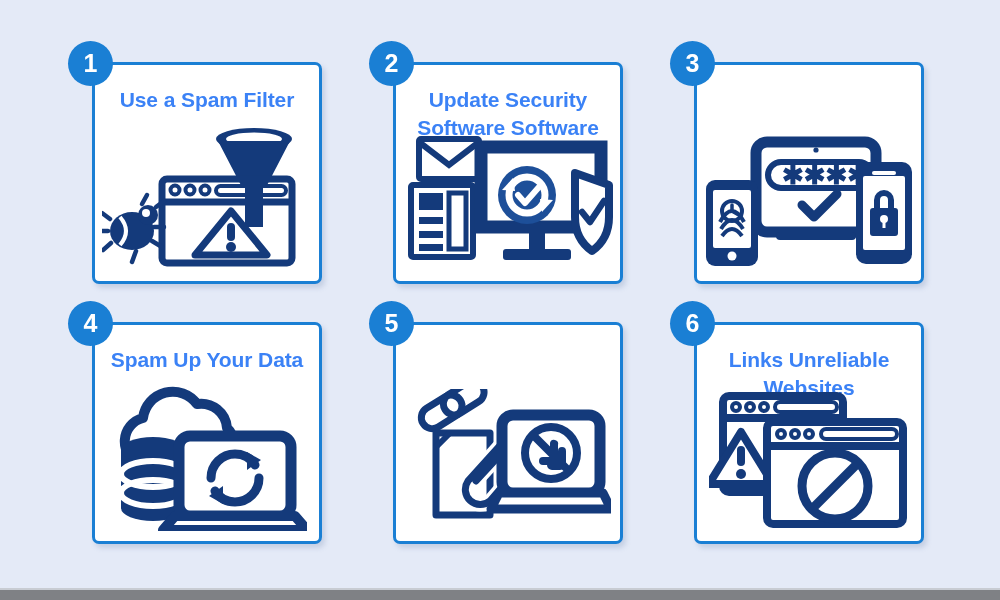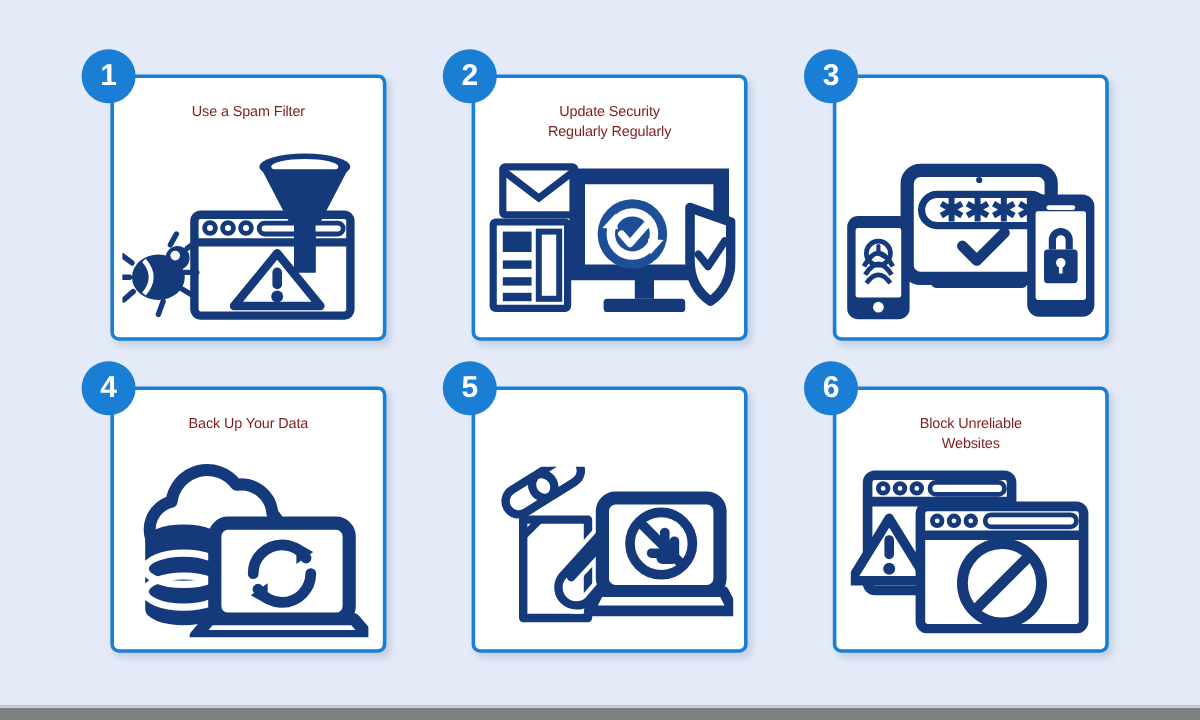--- a/index.html
+++ b/index.html
@@ -64,23 +64,23 @@
     z-index: 4;
     font-family: "Liberation Sans", "DejaVu Sans", sans-serif;
   }
 
   .card-title {
     position: absolute;
     left: 8px;
     right: 8px;
     top: 21px;
     text-align: center;
-    font-size: 12px;
-    font-weight: normal;
-    color: #7f1d1d;
+    font-size: 21px;
+    font-weight: bold;
+    color: #3b82f6;
     line-height: 1.33;
     letter-spacing: -0.1px;
     white-space: pre-line;
   }
 
   .card-art {
     position: absolute;
     left: 0;
     right: 0;
     bottom: 8px;
@@ -154,21 +154,21 @@
               <circle cx="44" cy="90" r="4" fill="#ffffff"></circle>
             </g>
           </g>
         </svg>
       </div>
     </div>
 
     <div class="card">
       <div class="badge">2</div>
       <div class="card-title">Update Security
-Regularly Regularly</div>
+Software Software</div>
       <div class="card-art">
         <svg width="210" height="130" viewBox="0 0 210 130" fill="none">
 
           <g fill="none" stroke="#143a7b" stroke-width="6">
             <rect x="16" y="6" width="60" height="40" rx="2"></rect>
             <path d="M16 9 L46 32 L76 9"></path>
           </g>
 
           <g fill="none" stroke="#143a7b" stroke-width="6">
             <rect x="8" y="52" width="62" height="72" rx="2"></rect>
@@ -237,21 +237,21 @@
             <path d="M173 80 L173 72 a7 7 0 0 1 14 0 L187 80" fill="none" stroke="#143a7b" stroke-width="6"></path>
             <circle cx="180" cy="91" r="4" fill="#ffffff"></circle>
             <rect x="178.5" y="91" width="3" height="9" fill="#ffffff"></rect>
           </g>
         </svg>
       </div>
     </div>
 
     <div class="card">
       <div class="badge">4</div>
-      <div class="card-title">Back Up Your Data</div>
+      <div class="card-title">Spam Up Your Data</div>
       <div class="card-art">
         <svg width="200" height="145" viewBox="0 0 200 145" fill="none">
 
           <g>
             <path d="M34 78 a24 24 0 0 1 2 -46 a30 30 0 0 1 54 -14 a26 26 0 0 1 30 24 a22 22 0 0 1 -6 36 Z" fill="#ffffff" stroke="#143a7b" stroke-width="10" stroke-linejoin="round"></path>
           </g>
 
           <g>
             <path d="M14 64 L14 122 a32 13 0 0 0 64 0 L78 64 Z" fill="#143a7b"></path>
             <ellipse cx="46" cy="64" rx="32" ry="13" fill="#143a7b"></ellipse>
@@ -300,21 +300,21 @@
             <line x1="127" y1="46" x2="163" y2="82" stroke="#143a7b" stroke-width="8"></line>
 
             <path d="M144 54 L144 68 L137 68 a4 4 0 0 0 0 8 l4 0 a5 5 0 0 0 5 5 l8 0 a6 6 0 0 0 6 -6 L160 62 a4 4 0 0 0 -8 0 L152 56 a4 4 0 0 0 -8 -2 Z" fill="#143a7b"></path>
           </g>
         </svg>
       </div>
     </div>
 
     <div class="card">
       <div class="badge">6</div>
-      <div class="card-title">Block Unreliable
+      <div class="card-title">Links Unreliable
 Websites</div>
       <div class="card-art">
         <svg width="200" height="140" viewBox="0 0 200 140" fill="none">
 
           <g>
             <rect x="14" y="8" width="120" height="96" rx="6" fill="#ffffff" stroke="#143a7b" stroke-width="8"></rect>
             <line x1="14" y1="30" x2="134" y2="30" stroke="#143a7b" stroke-width="8"></line>
             <circle cx="27" cy="19" r="4" fill="#ffffff" stroke="#143a7b" stroke-width="4"></circle>
             <circle cx="41" cy="19" r="4" fill="#ffffff" stroke="#143a7b" stroke-width="4"></circle>
             <circle cx="55" cy="19" r="4" fill="#ffffff" stroke="#143a7b" stroke-width="4"></circle>

